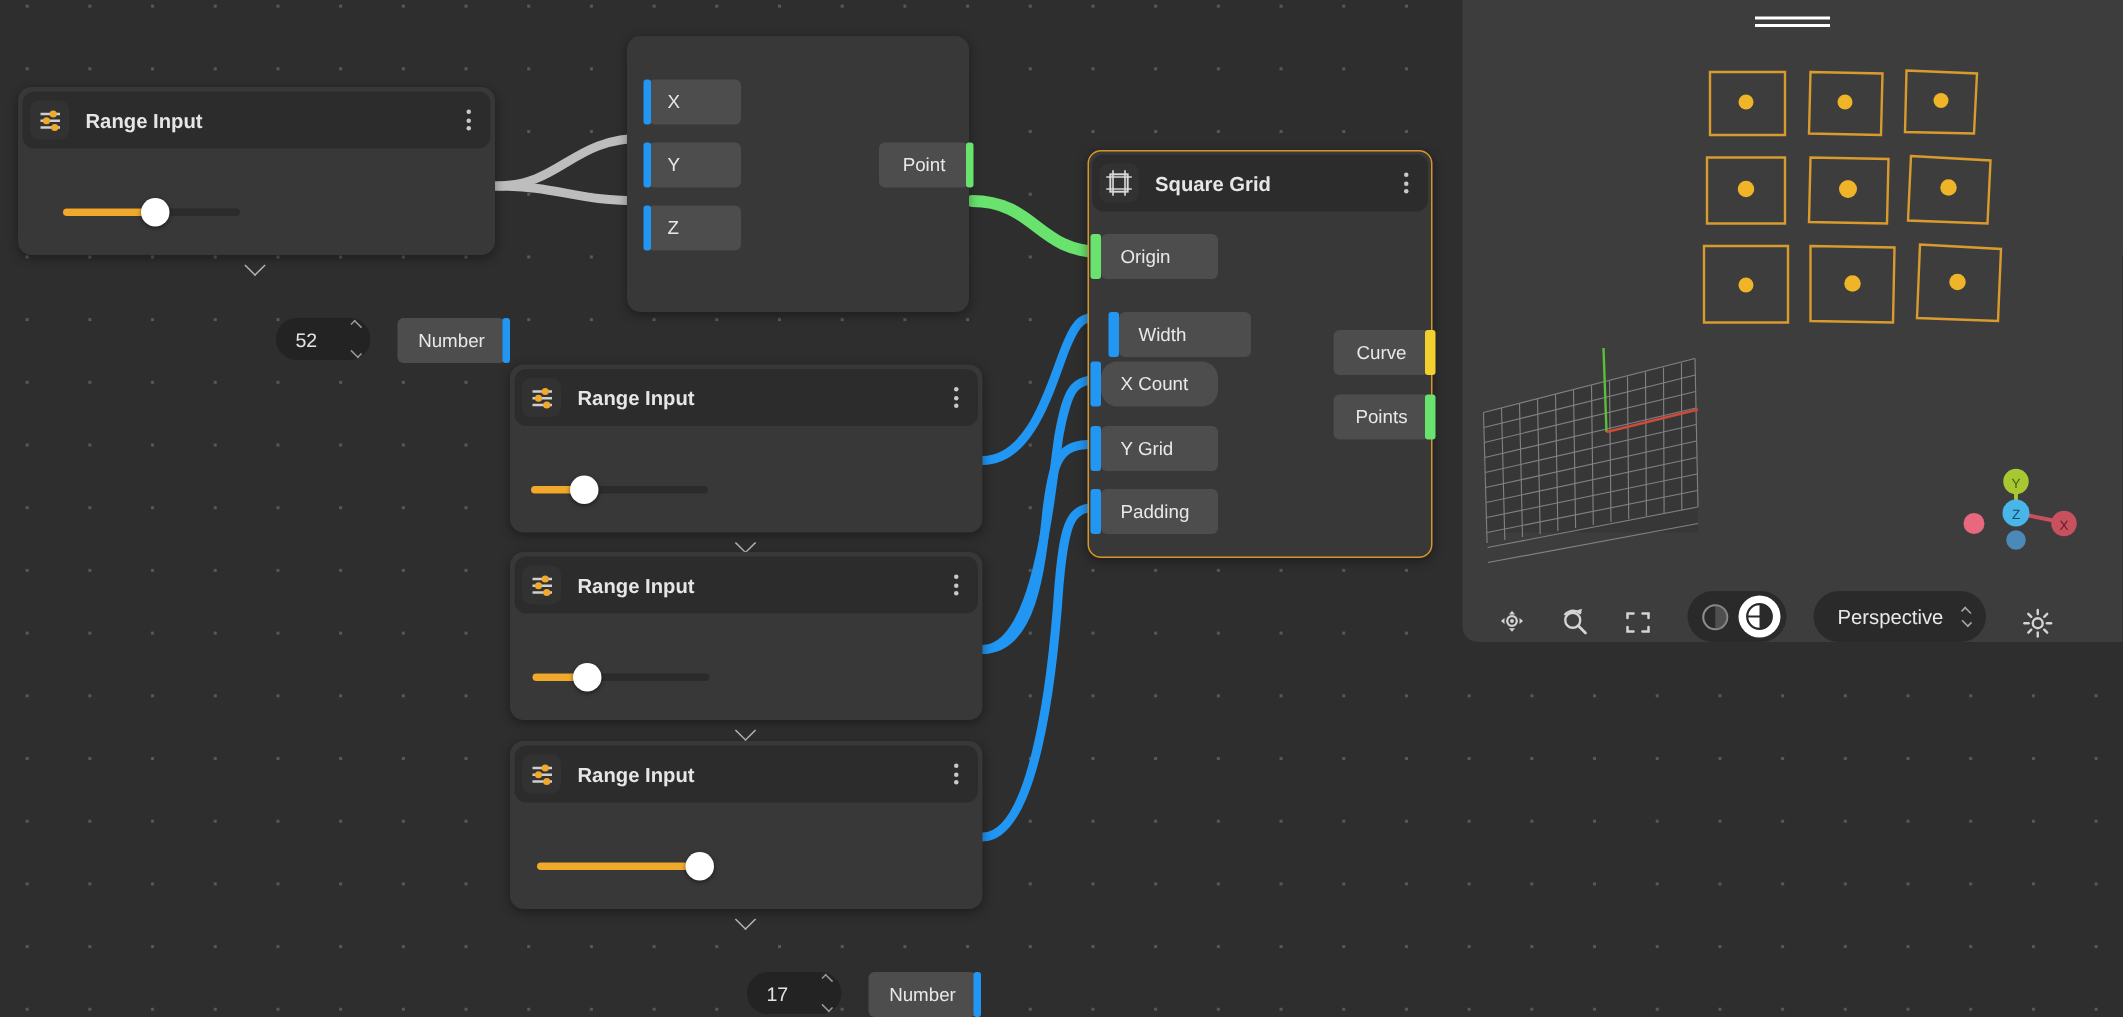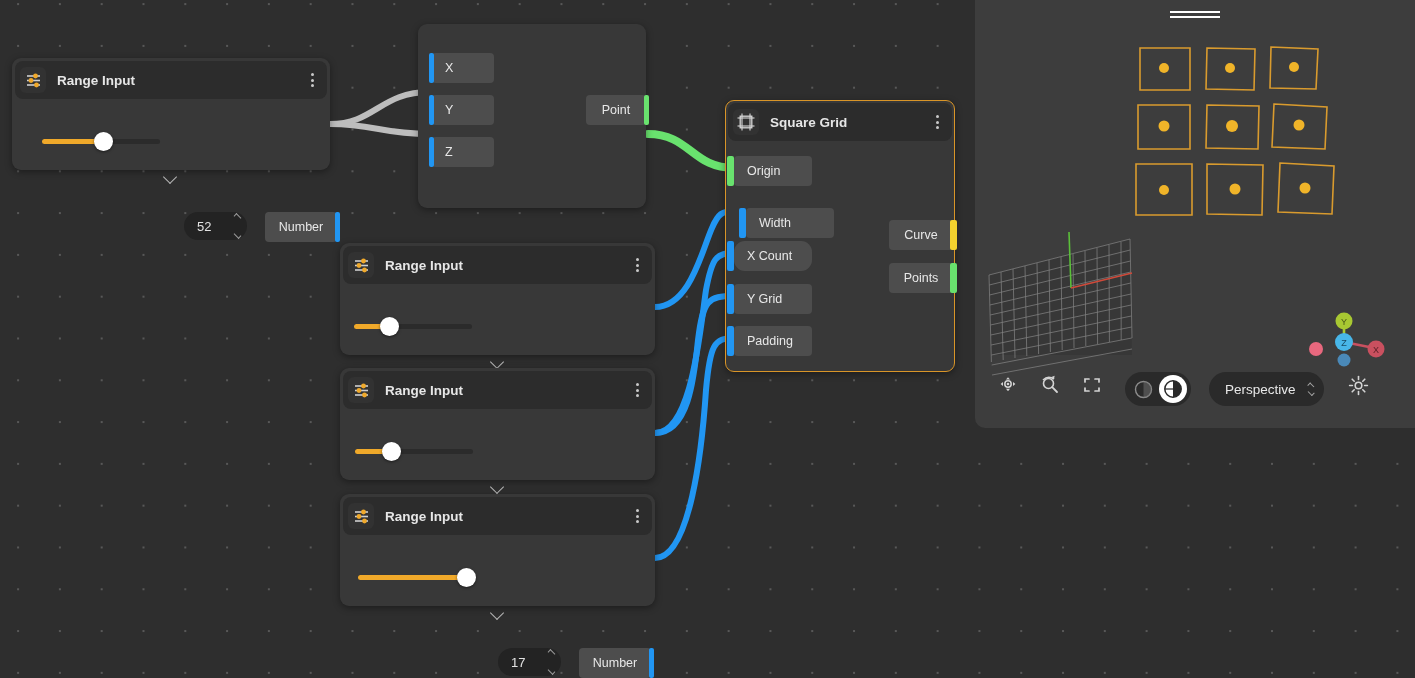--- a/index.html
+++ b/index.html
@@ -132,21 +132,21 @@
     width: 440px; height: 428px;
     background: #3d3d3d;
     border-bottom-left-radius: 10px;
     overflow: hidden;
   }
   #vp-scene { position:absolute; left:0; top:0; width:100%; height:100%; }
 
   #vp-toolbar {
     position: absolute; left: 0; bottom: 0;
     width: 100%; height: 56px;
-    display: flex; align-items: flex-start;
+    display: flex; align-items: flex-end;
     padding: 0 20px;
     gap: 16px;
   }
   .tb-icon {
     width: 26px; height: 26px;
     display:flex; align-items:center; justify-content:center;
     cursor: pointer; flex: 0 0 auto;
   }
   .shade-group {
     display:flex; align-items:center;

